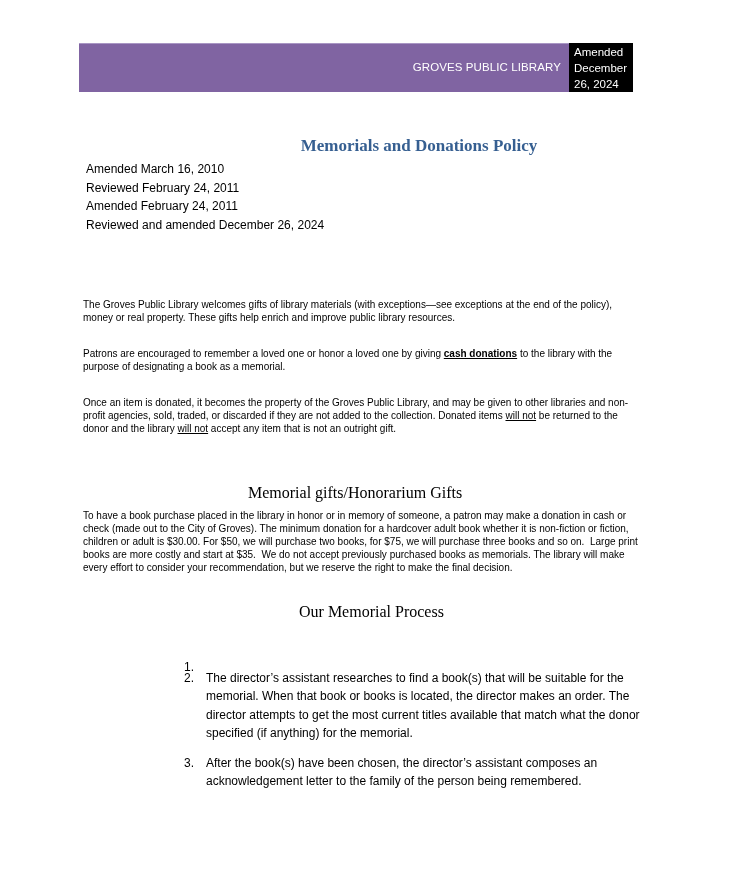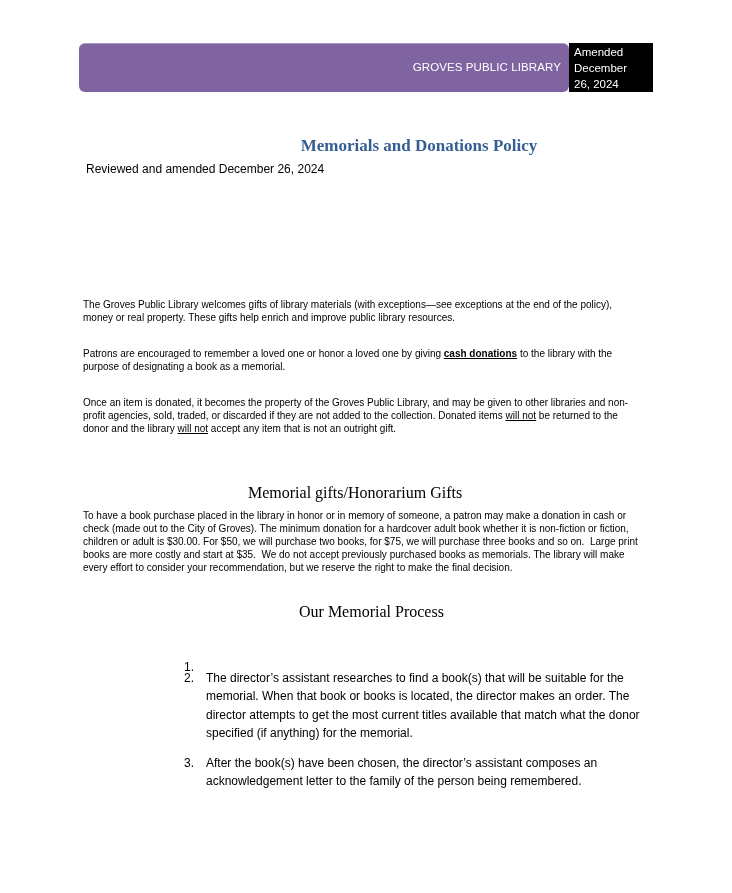--- a/index.html
+++ b/index.html
@@ -16,35 +16,34 @@
       color: #000;
     }
     .header-bar {
       position: absolute;
       left: 79px;
       top: 43px;
       width: 490px;
       height: 48px;
       background: #8064a2;
       border-top: 1px solid #a996c4;
-      border-radius: 6px;
     }
     .header-title {
       position: absolute;
       right: 8px;
       top: 17px;
       color: #ffffff;
       font-size: 11.5px;
       letter-spacing: 0.1px;
     }
     .header-date {
       position: absolute;
       left: 569px;
       top: 43px;
-      width: 84px;
+      width: 64px;
       height: 49px;
       background: #000000;
       color: #ffffff;
       font-size: 11.5px;
       line-height: 16px;
       padding: 1px 0 0 5px;
       box-sizing: border-box;
     }
     .header-date span { display: block; }
     .doc-title {
@@ -111,20 +110,23 @@
   <span>Amended</span>
   <span>December</span>
   <span>26, 2024</span>
 </div>
 
 <div class="doc-title">
   <span>Memorials and Donations Policy</span>
 </div>
 
 <div class="history">
+  <div>Amended March 16, 2010</div>
+  <div>Reviewed February 24, 2011</div>
+  <div>Amended February 24, 2011</div>
   <div>Reviewed and amended December 26, 2024</div>
 </div>
 
 <div class="para" style="top:298px;">The Groves Public Library welcomes gifts of library materials (with exceptions—see exceptions at the end of the policy), money or real property. These gifts help enrich and improve public library resources.</div>
 
 <div class="para" style="top:347px;"><span>Patrons are encouraged to remember a loved one or honor a loved one by giving </span><b><u>cash donations</u></b><span> to the library with the purpose of designating a book as a memorial.</span></div>
 
 <div class="para" style="top:396px;"><span>Once an item is donated, it becomes the property of the Groves Public Library, and may be given to other libraries and non-profit agencies, sold, traded, or discarded if they are not added to the collection. Donated items </span><u>will not</u><span> be returned to the donor and the library </span><u>will not</u><span> accept any item that is not an outright gift.</span></div>
 
 <div class="section-heading" style="left:248px; top:484px;">Memorial gifts/Honorarium Gifts</div>

